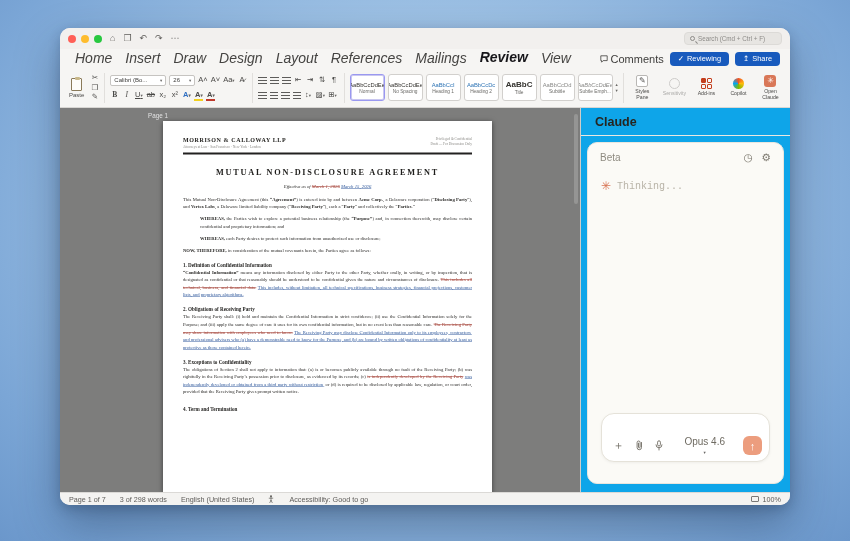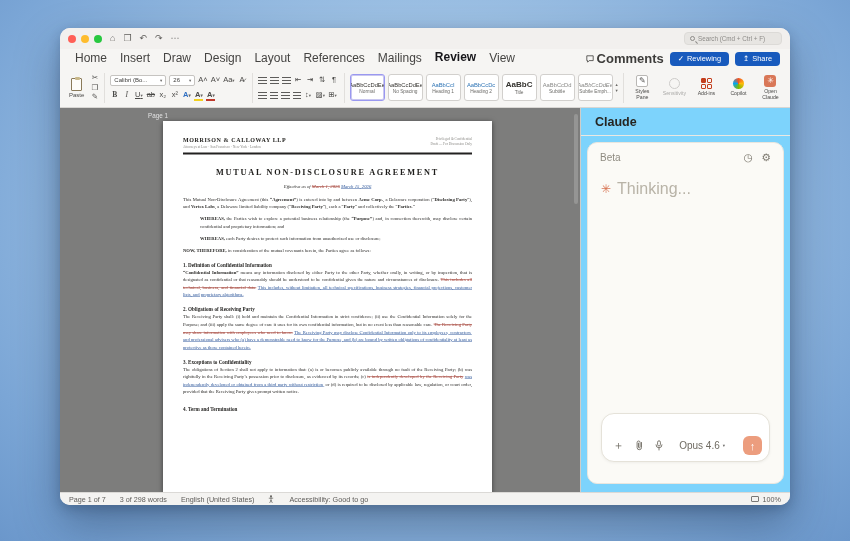--- a/index.html
+++ b/index.html
@@ -20,24 +20,24 @@
   .traffic span { width:8px; height:8px; border-radius:50%; display:block; }
   .tl-red{background:#ff5f57}.tl-yellow{background:#febc2e}.tl-green{background:#28c840}
   .tb-icons { display:flex; gap:8px; color:#5f5d5a; font-size:9px; align-items:center; }
   .tb-icons span { line-height:1; cursor:default; }
   .tb-title { position:absolute; left:0; right:0; text-align:center; font-size:7.5px; color:#4c4a48; pointer-events:none; }
   .tb-search { margin-left:auto; width:98px; height:13px; background:#e7e5e2; border:1px solid #dcdad7; border-radius:4px; display:flex; align-items:center; gap:3px; padding:0 5px; color:#8d8b88; font-size:6.3px; z-index:2; }
   .lens { width:5px; height:5px; border:1px solid #8d8b88; border-radius:50%; position:relative; flex:none; }
   .lens::after { content:""; position:absolute; width:3px; height:1px; background:#8d8b88; transform:rotate(45deg); left:3.5px; top:4.5px; }
   
   .tabrow { height:19px; display:flex; align-items:center; padding:0 10px 0 14px; gap:11px; flex:none; background:#f6f5f3; }
-  .tab { font-size:12px; color:#454442; padding:3px 1px 4px; cursor:pointer; }
+  .tab { font-size:14px; color:#454442; padding:3px 1px 4px; cursor:pointer;font-style:italic; }
   .tab.active { color:#17161a; font-weight:bold; border-bottom:2px solid #185abd; }
   .tabrow-right { margin-left:auto; display:flex; align-items:center; gap:6px; }
-  .btn-comments { display:flex; align-items:center; gap:3px; font-size:13px; color:#3d3c3a; cursor:pointer;font-weight:bold; }
+  .btn-comments { display:flex; align-items:center; gap:3px; font-size:11px; color:#3d3c3a; cursor:pointer; }
   .pill { display:flex; align-items:center; gap:3px; background:#185abd; color:#fff; font-size:7.4px; border-radius:4px; padding:2.5px 8px; cursor:pointer; }
   
   .ribbon { height:40px; background:#f6f5f3; border-bottom:1px solid #d8d6d3; display:flex; align-items:center; padding:0 6px; gap:5px; flex:none; }
   .rdiv { width:1px; height:30px; background:#e1dfdc; flex:none; }
   .rgroup { display:flex; flex-direction:column; justify-content:center; gap:2px; height:36px; }
   .rrow { display:flex; align-items:center; gap:3px; height:13px; }
   .ric { font-size:7.5px; color:#4a4947; min-width:9px; text-align:center; cursor:pointer; line-height:1; }
   .caret { font-size:4.5px; color:#6a6866; }
   .paste-group { display:flex; gap:3px; align-items:center; }
   .paste-big { display:flex; flex-direction:column; align-items:center; gap:1px; cursor:pointer; padding:1px 3px; }
@@ -87,35 +87,35 @@
   .doc-eff { text-align:center; font-style:italic; font-size:9.5px; margin-top:13px; }
   .doc-p { font-size:9.3px; line-height:1.62; text-align:justify; margin-top:14px; }
   .doc-p.whereas { margin:9px 0 0 34px; }
   .doc-p.now { margin-top:9px; }
   .doc-h { font-size:10.2px; font-weight:bold; margin:16px 0 2px; color:#1e1d1b; }
   .seg-b { font-weight:bold; }
   .seg-del { color:#a03b30; text-decoration:line-through; }
   .seg-ins { color:#30599c; text-decoration:underline; }
   .doc-scroll { position:absolute; right:2px; top:6px; width:4px; height:90px; background:#a9a9a8; border-radius:2px; opacity:.55; }
   
-  .claude-panel { flex:1; background:#7dd3fc; border-left:1px solid #cfcdc9; display:flex; flex-direction:column; min-width:0; }
+  .claude-panel { flex:1; background:#0ea5e9; border-left:1px solid #cfcdc9; display:flex; flex-direction:column; min-width:0; }
   .claude-header { padding:7px 14px 6px; font-size:12.5px; font-weight:bold; color:#262521; border-bottom:1px solid #eae8e2; flex:none; }
   .chat-card { flex:1; margin:6px 6px 8px; border:1px solid #e9e6df; border-radius:10px; background:#fbfaf6; position:relative; overflow:hidden; }
   .beta-row { display:flex; align-items:flex-end; padding:8px 12px 0; }
   .beta-label { font-size:10px; color:#8f8b81; }
   .beta-icons { margin-left:auto; display:flex; gap:9px; font-size:10.5px; color:#7c786e; }
   .user-bubble { margin:16px 13px 0 30px; background:#ecebe2; border-radius:9px; padding:9px 11px; font-size:10.3px; line-height:1.5; color:#33312c; }
   .thinking-row { margin:17px 13px 0; display:flex; align-items:center; gap:6px; }
   .spark { color:#d97757; font-size:12px; line-height:1; }
-  .thinking-label { font-size:16px; color:#b8b3a7; }
+  .thinking-label { font-size:10px; color:#b8b3a7;font-family:Liberation Mono, monospace; }
   .response { margin:11px 14px 0 13px; font-family:"Liberation Serif", serif; font-size:10.4px; line-height:1.66; color:#3a3832; }
   .input-box { position:absolute; left:13px; right:13px; bottom:21px; height:49px; background:#fff; border:1px solid #e5e2d9; border-radius:13px; box-shadow:0 1px 3px rgba(0,0,0,.05); }
   .input-row { position:absolute; left:11px; right:7px; bottom:6px; display:flex; align-items:center; gap:11px; }
   .in-ic { color:#6f6b62; font-size:11px; line-height:1; cursor:pointer; display:flex; align-items:center; }
-  .model-sel { margin-left:auto; display:flex; align-items:center; gap:3px; font-size:10px; color:#6f6b62; cursor:pointer; }
+  .model-sel { margin-left:auto; display:flex; align-items:center; gap:3px; font-size:10px; color:#6f6b62; cursor:pointer;flex-direction:column; }
   .send-btn { width:19px; height:19px; border-radius:6px; background:#ec9d7e; color:#fff; font-size:11px; display:flex; align-items:center; justify-content:center; cursor:pointer; margin-left:7px; }
   
   .statusbar { height:13px; background:#f4f3f1; border-top:1px solid #dbd9d6; display:flex; align-items:center; gap:14px; padding:0 9px; font-size:7.2px; color:#5d5b58; flex:none; }
   .sb-right { margin-left:auto; display:flex; align-items:center; gap:4px; }
   .sb-acc { display:flex; align-items:center; gap:15px; }
   .focus-ic { width:8px; height:6px; border:1px solid #7a7876; border-radius:1px; }
   svg { display:block; }
 </style>
 </head>
 <body>

